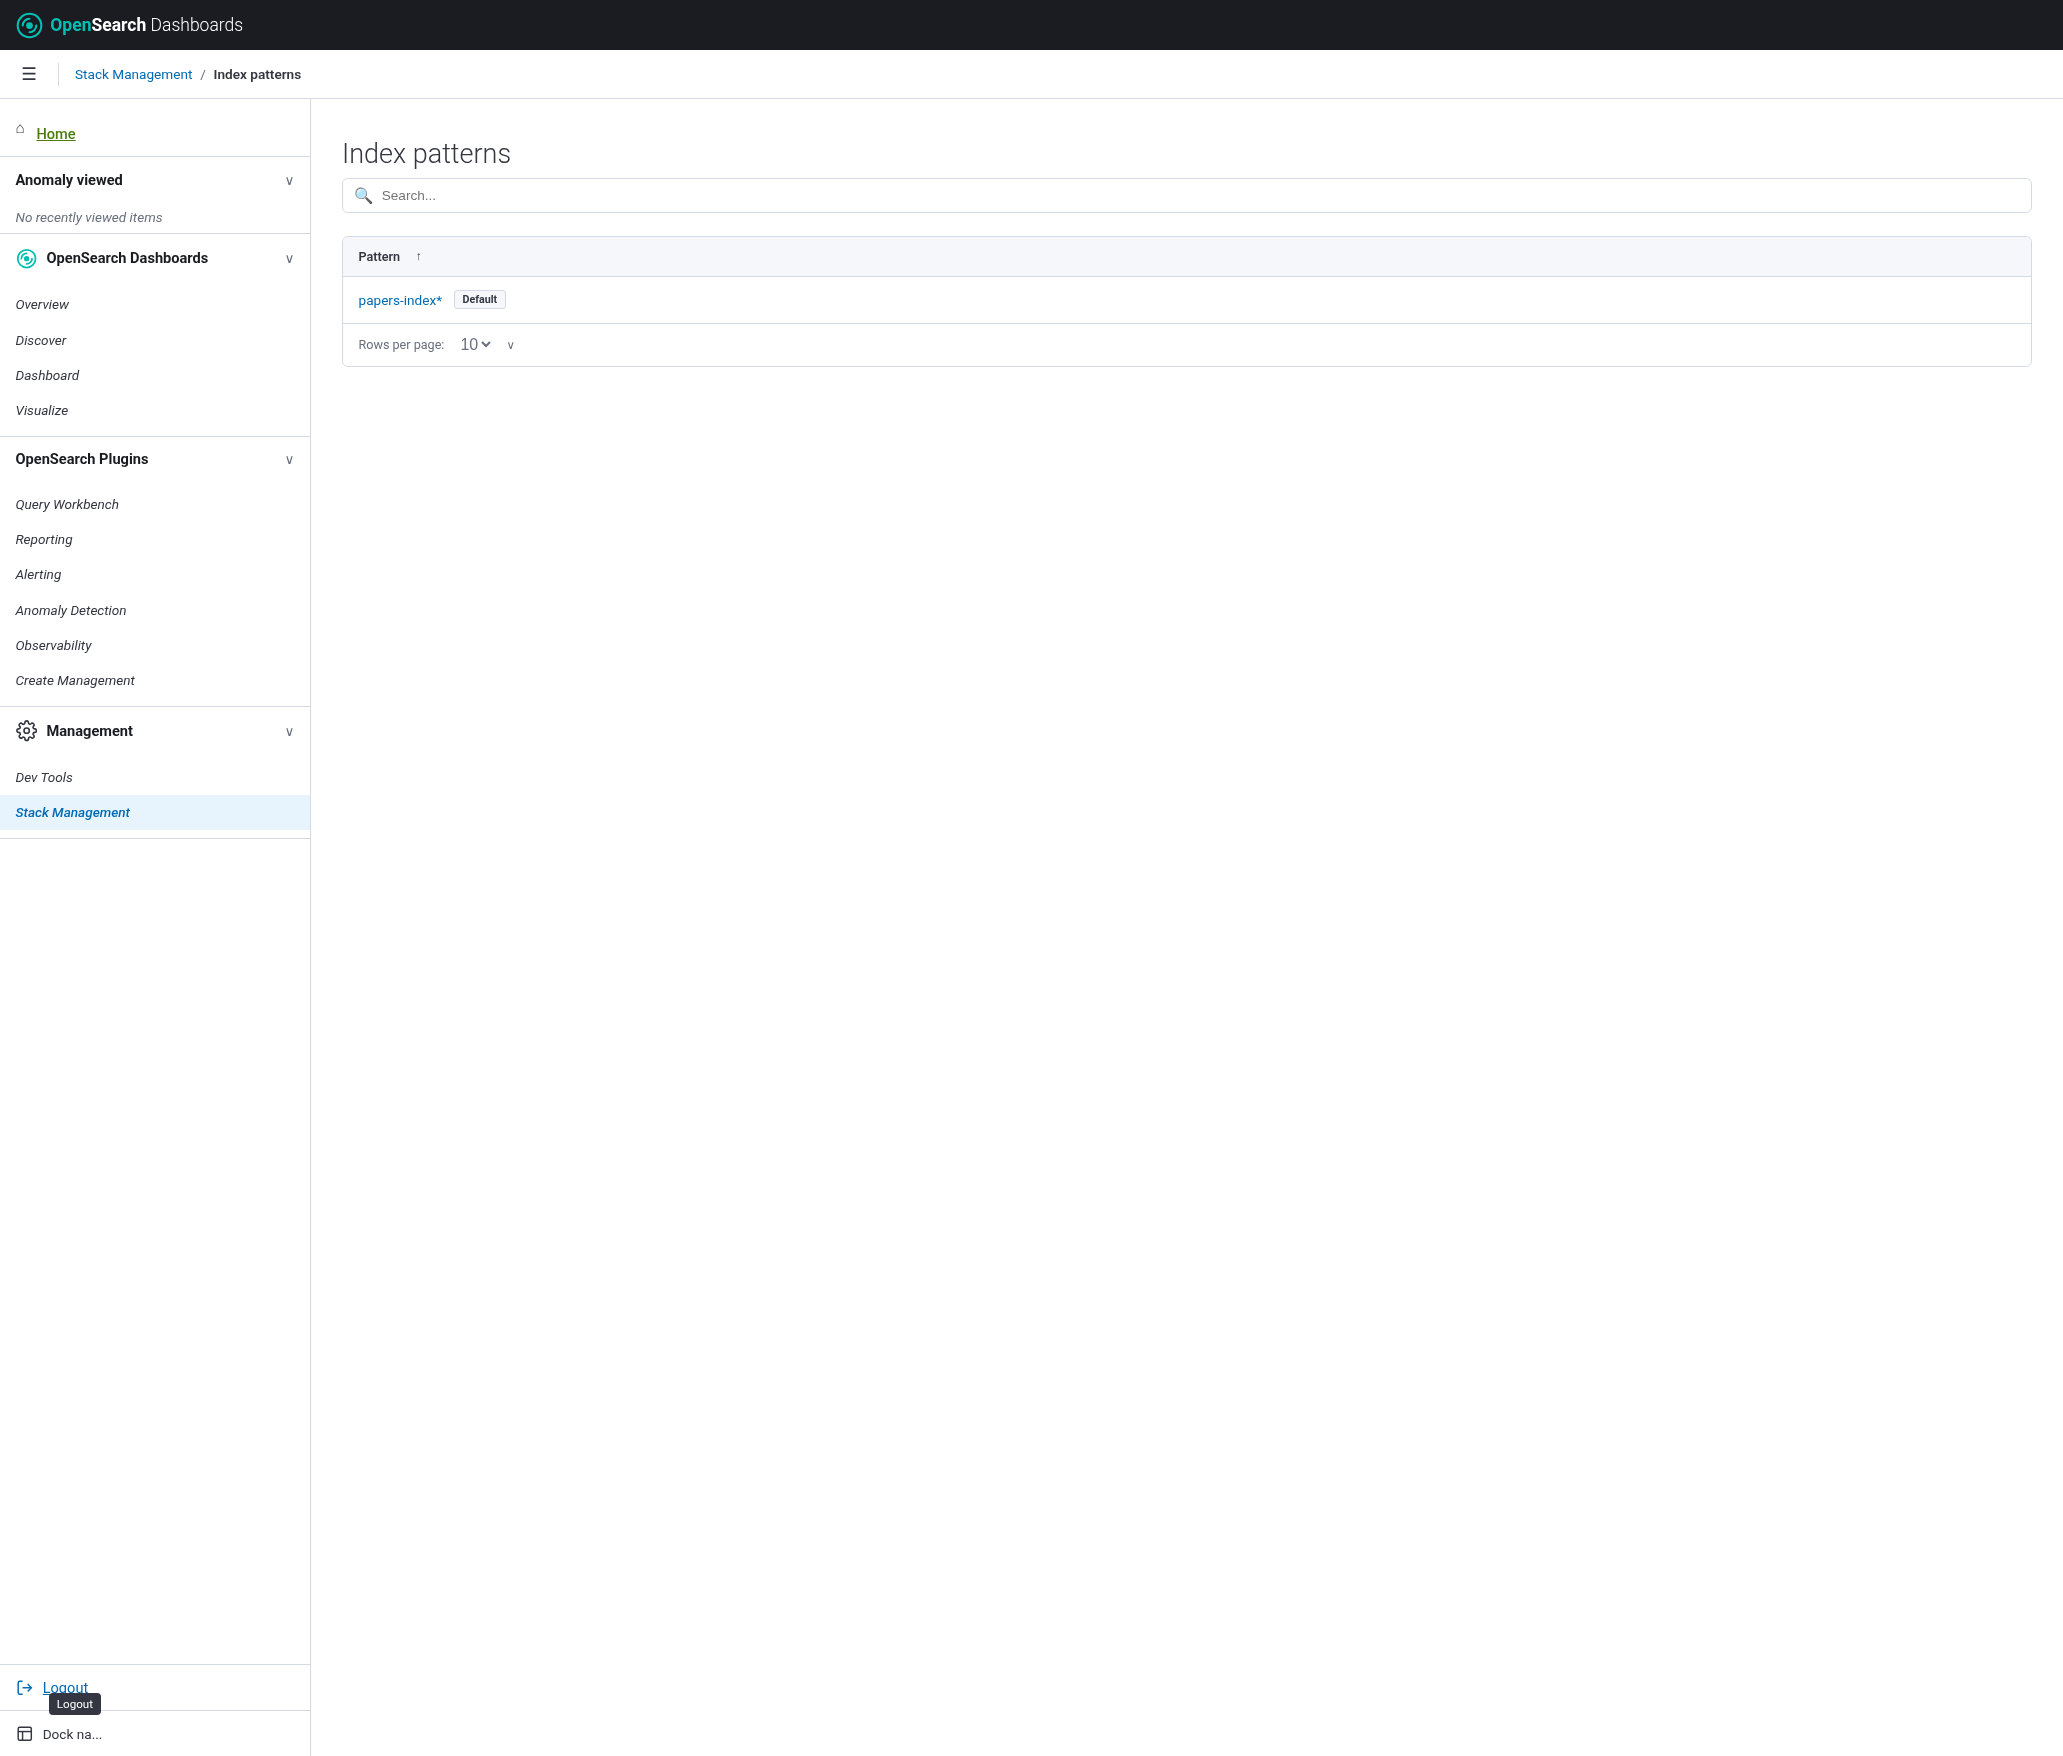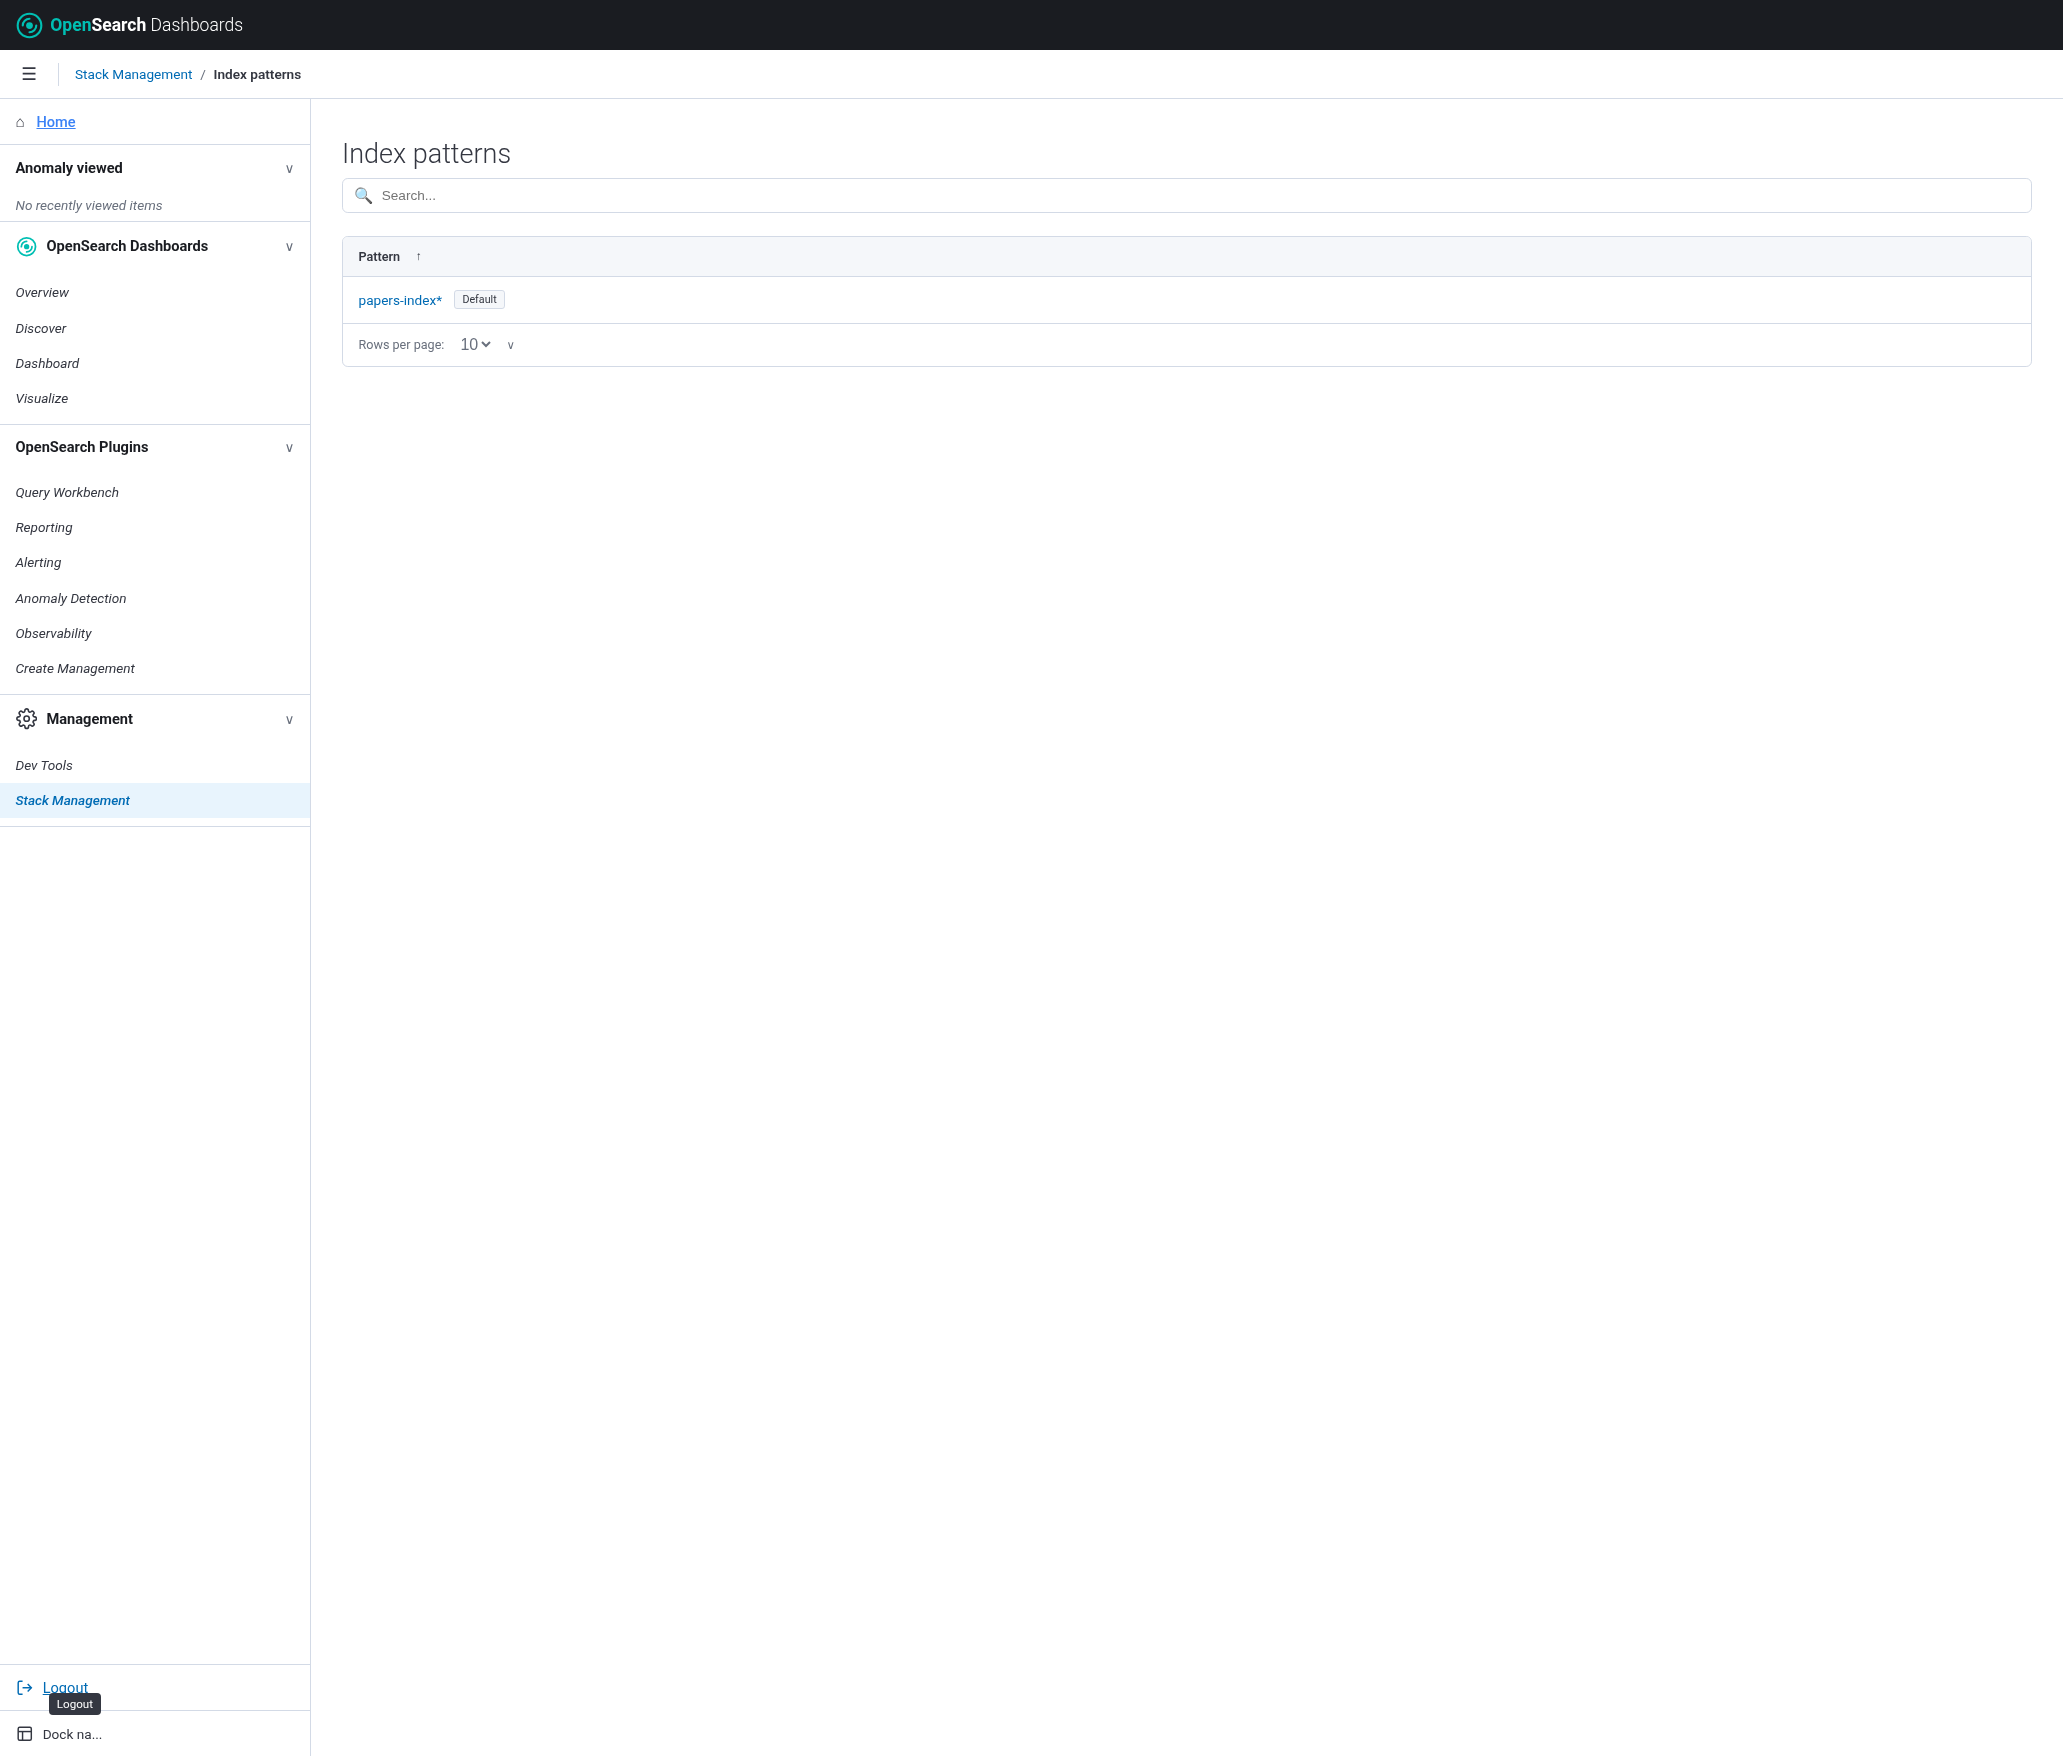--- a/index.html
+++ b/index.html
@@ -98,23 +98,24 @@
       display: flex;
       align-items: center;
       gap: 11.6px;
       padding: 13.6px 15.5px;
       border-bottom: 1px solid #d3dae6;
       cursor: pointer;
     }
     .home-icon { font-size: 15.5px; color: #343741; }
     .home-label {
       font-size: 14.6px;
-      color: #3b82f6;
+      color: #4d7c0f;
       text-decoration: underline;
       font-weight: 500;
+      margin-top: 12px;
     }
 
     .sidebar-section {
       border-bottom: 1px solid #d3dae6;
     }
     .sidebar-section-header {
       display: flex;
       align-items: center;
       justify-content: space-between;
       padding: 13.6px 15.5px;
@@ -267,20 +268,21 @@
       color: #006bb4;
       text-decoration: none;
     }
     .default-badge {
       font-size: 10.7px;
       background: #f5f7fa;
       border: 1px solid #d3dae6;
       border-radius: 2.9px;
       padding: 1.9px 7.8px;
       color: #343741;
+      font-weight: bold;
     }
     .table-footer {
       display: flex;
       align-items: center;
       padding: 11.6px 15.5px;
       border-top: 1px solid #d3dae6;
       font-size: 12.6px;
       color: #69707d;
       gap: 12px;
     }

